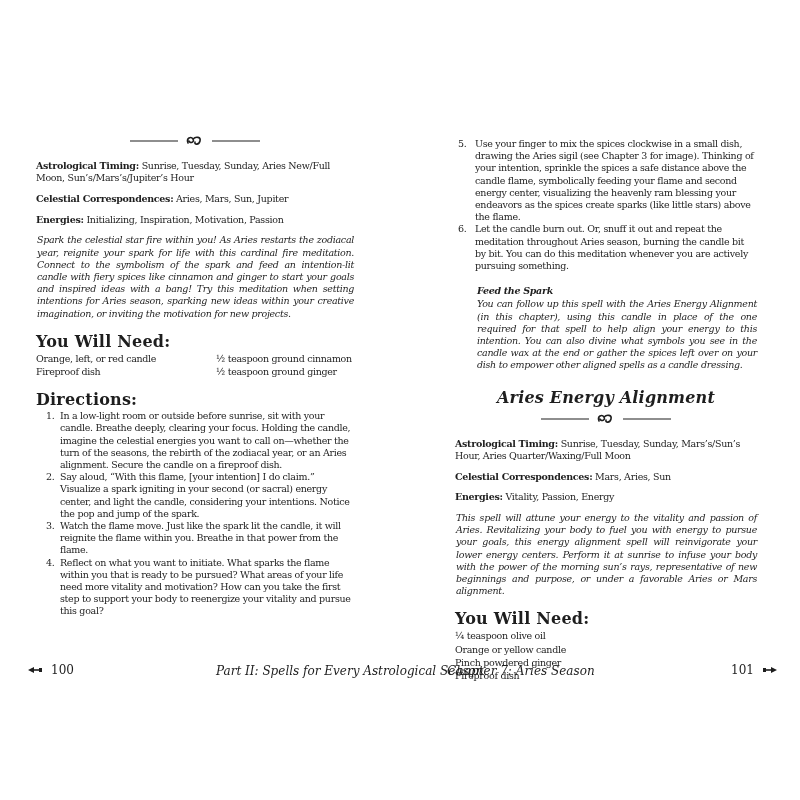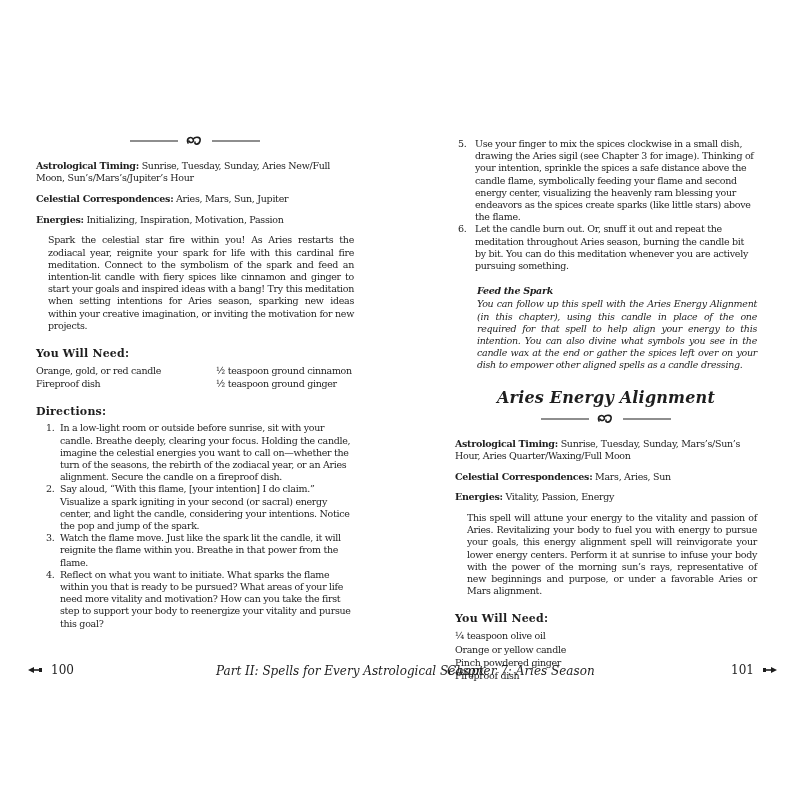--- a/index.html
+++ b/index.html
@@ -5,22 +5,22 @@
   html,body{margin:0;padding:0;background:#ffffff;width:800px;height:800px;overflow:hidden;}
   body{font-family:"DejaVu Serif","Liberation Serif",serif;color:#1e1e1e;}
   .page{position:absolute;font-size:9.5px;line-height:12.2px;letter-spacing:-0.3px;}
   #page-left{left:36px;top:134px;width:318px;}
   #page-right{left:455px;top:138px;width:302px;}
   h1.spell-title{font-size:16px;line-height:19px;font-weight:bold;font-style:italic;text-align:center;margin:0 0 5px 0;letter-spacing:0.2px;}
   .orn{text-align:center;margin:0 0 12px 0;height:14px;}
   .orn svg{vertical-align:middle;}
   p.meta{margin:0 0 8.5px 0;}
   .b{font-weight:bold;}
-  p.intro{margin:2px 0 0 12px;text-align:justify;}
-  h2.fancy{font-size:11px;line-height:13px;font-weight:bold;margin:15px 0 4px 0;letter-spacing:0.2px;font-family:"DejaVu Serif",serif;}
+  p.intro{margin:2px 0 0 1px;text-align:justify;font-style:italic;}
+  h2.fancy{font-size:16px;line-height:13px;font-weight:bold;margin:15px 0 4px 0;letter-spacing:0.2px;font-family:"DejaVu Serif",serif;}
   .needs{display:flex;line-height:13.2px;}
   .needs .colA{width:180px;flex:0 0 180px;}
   .needs .colB{flex:1;}
   .dir-item{position:relative;padding-left:24px;margin:0;}
   #page-right .dir-item{padding-left:20px;}
   .dir-num{position:absolute;left:10px;top:0;}
   #page-right .dir-num{left:3px;}
   .note{margin:13px 0 0 22px;}
   .note-title{font-weight:bold;font-style:italic;margin:0 0 1px 0;}
   .note-text{font-style:italic;margin:0;text-align:justify;}
@@ -51,21 +51,21 @@
 
   <p class="meta"><span class="b">Astrological Timing:</span><span> Sunrise, Tuesday, Sunday, Aries New/Full Moon, Sun’s/Mars’s/Jupiter’s Hour</span></p>
   <p class="meta"><span class="b">Celestial Correspondences:</span><span> Aries, Mars, Sun, Jupiter</span></p>
   <p class="meta"><span class="b">Energies:</span><span> Initializing, Inspiration, Motivation, Passion</span></p>
 
   <p class="intro">Spark the celestial star fire within you! As Aries restarts the zodiacal year, reignite your spark for life with this cardinal fire meditation. Connect to the symbolism of the spark and feed an intention-lit candle with fiery spices like cinnamon and ginger to start your goals and inspired ideas with a bang! Try this meditation when setting intentions for Aries season, sparking new ideas within your creative imagination, or inviting the motivation for new projects.</p>
 
   <h2 class="fancy">You Will Need:</h2>
   <div class="needs">
     <div class="colA">
-      <div>Orange, gold, or red candle</div>
+      <div>Orange, left, or red candle</div>
       <div>Fireproof dish</div>
     </div>
     <div class="colB">
       <div>½ teaspoon ground cinnamon</div>
       <div>½ teaspoon ground ginger</div>
     </div>
   </div>
 
   <h2 class="fancy">Directions:</h2>
   <div class="dir-item"><span class="dir-num">1.</span><span>In a low-light room or outside before sunrise, sit with your candle. Breathe deeply, clearing your focus. Holding the candle, imagine the celestial energies you want to call on—whether the turn of the seasons, the rebirth of the zodiacal year, or an Aries alignment. Secure the candle on a fireproof dish.</span></div>

